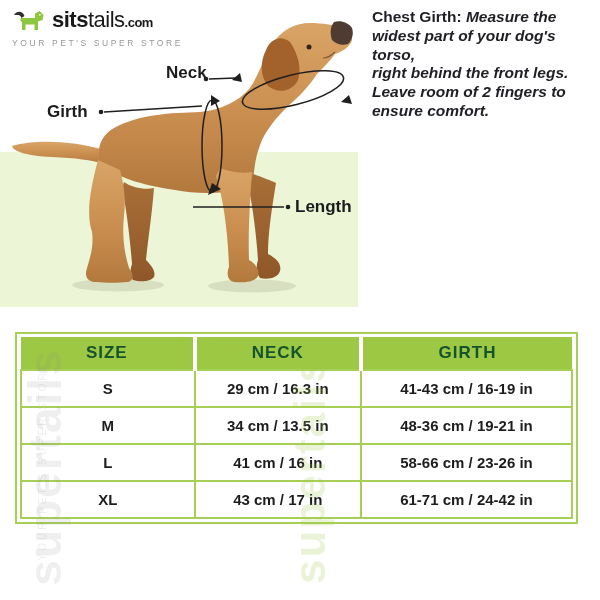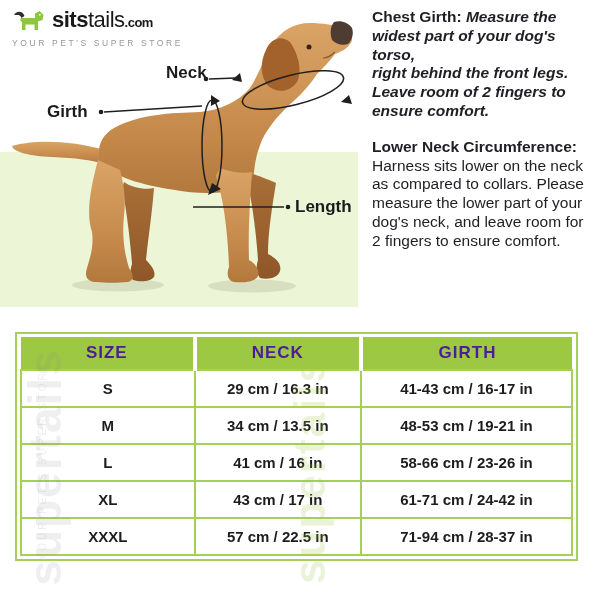--- a/index.html
+++ b/index.html
@@ -33,21 +33,21 @@
   .head-inline{font-weight:700;font-style:normal;}
   .head-block{font-weight:700;display:block;}
   .body-italic{font-style:italic;font-weight:600;white-space:pre-line;}
   .body-plain{font-style:normal;font-weight:400;white-space:pre-line;}
   .note-italic{font-style:italic;font-weight:400;white-space:pre-line;}
 
   
   .table-wrap{position:absolute;left:15px;top:332px;width:563px;box-sizing:border-box;
               border:2px solid #A6D055;padding:3px;background:#fff;z-index:1;}
   table{width:100%;border-collapse:collapse;table-layout:fixed;}
-  th{background:#9CC843;color:#4c1d95;font-size:17px;font-weight:700;height:30px;
+  th{background:#9CC843;color:#14532d;font-size:17px;font-weight:700;height:30px;
      letter-spacing:1px;}
   th + th{border-left:4px solid #ffffff;}
   td{border:2px solid #A6D055;height:33px;text-align:center;font-weight:700;
      font-size:15px;color:#1d1d1f;background:transparent;}
 
   
   .wm{position:absolute;pointer-events:none;z-index:3;white-space:nowrap;
       font-weight:700;transform:rotate(-90deg);}
   .wm-left{left:-85px;top:440px;width:260px;text-align:center;font-size:46px;
            color:#8a8a8a;opacity:.13;letter-spacing:2px;}
@@ -152,67 +152,57 @@
     <span class="diagram-label lbl-chest">Girth</span>
     <span class="diagram-label lbl-length">Length</span>
   </section>
 
   <aside class="instructions">
     <p class="p1"><strong class="head-inline">Chest Girth:</strong><span> </span><em class="body-italic">Measure the
 widest part of your dog's torso,
 right behind the front legs.
 Leave room of 2 fingers to
 ensure comfort.</em></p>
-    <p class="p2"><strong class="head-block">Lower Neck Circumference:</strong><span class="body-plain">Harness sits lower on the neck
-as compared to collars. Please
-measure the lower part of your
-dog's neck, and leave room for
-2 fingers to ensure comfort.</span></p>
   </aside>
 
   <div class="table-wrap">
     <table>
       <colgroup>
           <col style="width:31.5%">
           <col style="width:30.2%">
           <col style="width:38.3%">
         </colgroup>
       <thead>
         <tr>
           <th>SIZE</th>
           <th>NECK</th>
           <th>GIRTH</th>
         </tr>
       </thead>
       <tbody>
         <tr>
           <td>S</td>
           <td>29 cm / 16.3 in</td>
-          <td>41-43 cm / 16-17 in</td>
+          <td>41-43 cm / 16-19 in</td>
         </tr>
         <tr>
           <td>M</td>
           <td>34 cm / 13.5 in</td>
-          <td>48-53 cm / 19-21 in</td>
+          <td>48-36 cm / 19-21 in</td>
         </tr>
         <tr>
           <td>L</td>
           <td>41 cm / 16 in</td>
           <td>58-66 cm / 23-26 in</td>
         </tr>
         <tr>
           <td>XL</td>
           <td>43 cm / 17 in</td>
           <td>61-71 cm / 24-42 in</td>
         </tr>
-        <tr>
-          <td>XXXL</td>
-          <td>57 cm / 22.5 in</td>
-          <td>71-94 cm / 28-37 in</td>
-        </tr>
       </tbody>
     </table>
   </div>
 
   <div class="wm wm-left">supertails</div>
   <div class="wm wm-left-tag">YOUR PET'S SUPER STORE</div>
   <div class="wm wm-mid">supertails</div>
 
 </div>
 

